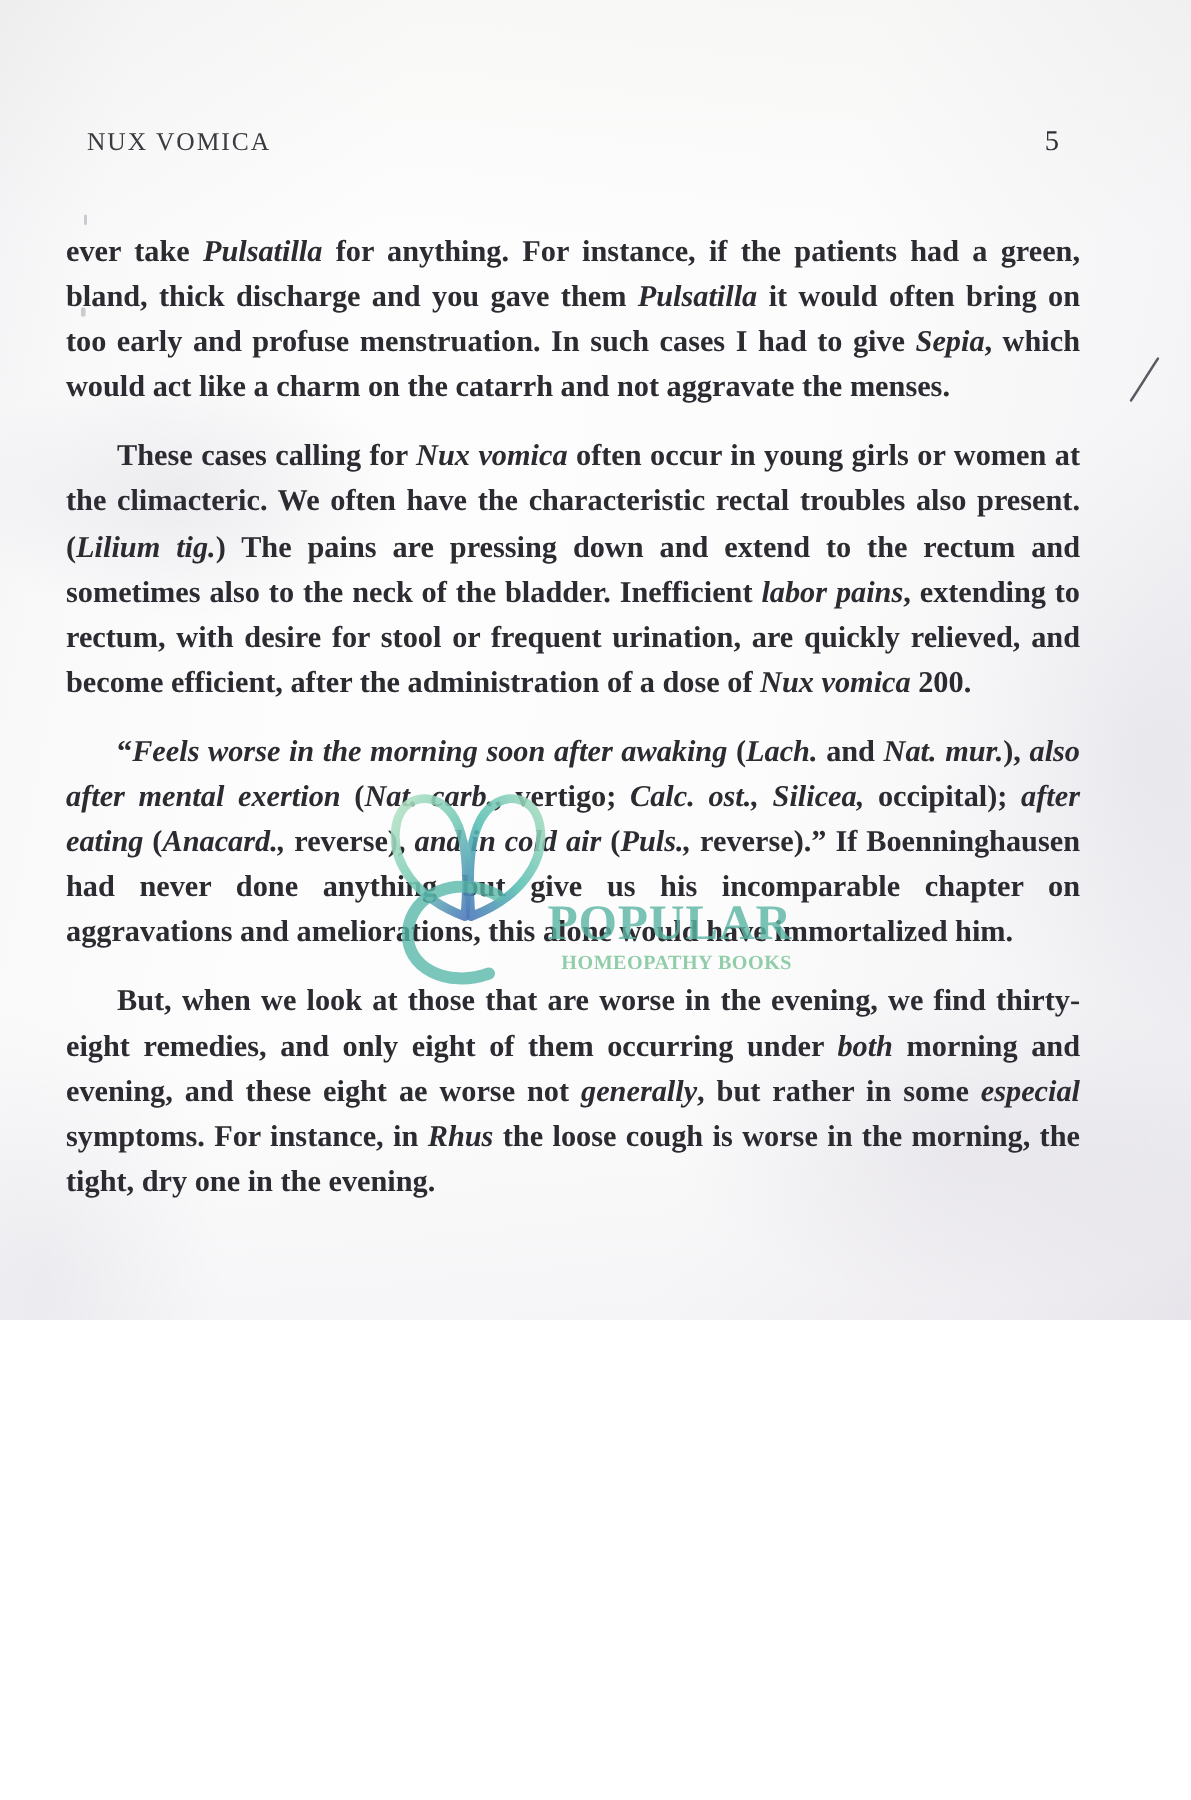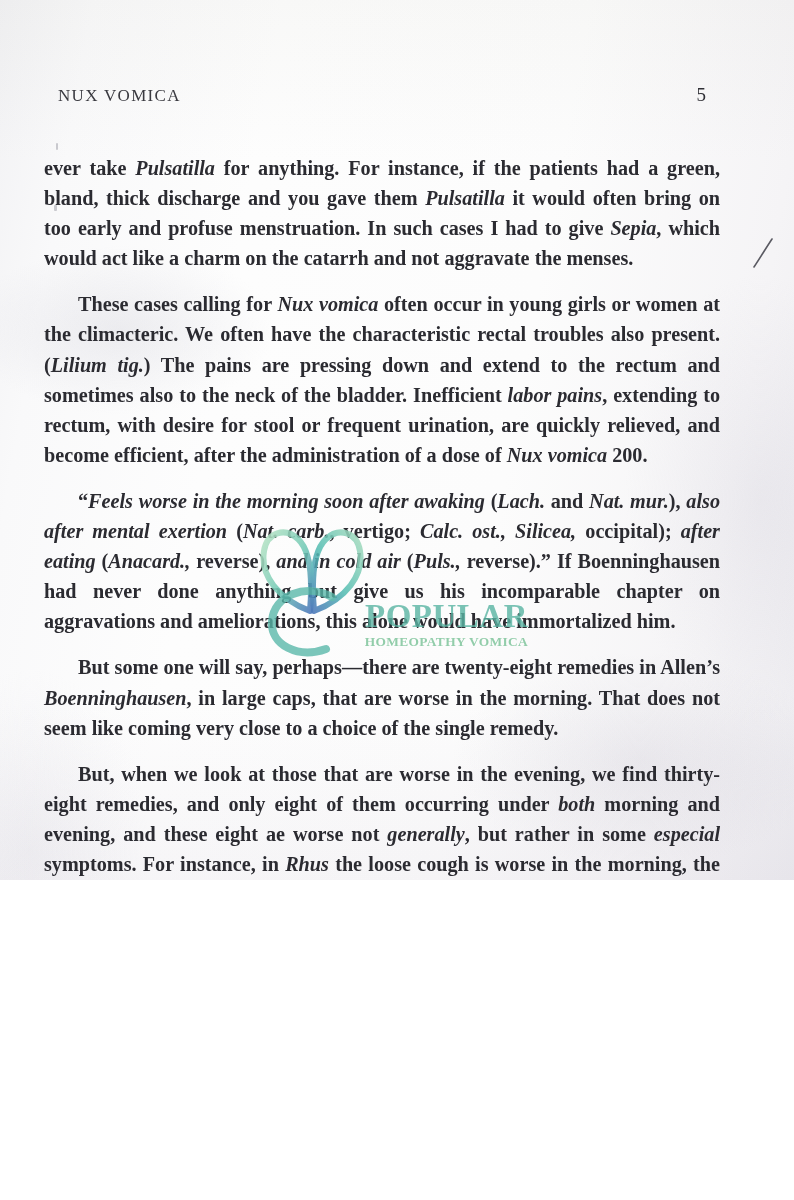--- a/index.html
+++ b/index.html
@@ -173,21 +173,20 @@
   </div>
 
   <svg id="pen-mark" viewBox="0 0 22 34">
     <path d="M20 3 C 14 12, 8 22, 2 31" stroke="#5a5a62" stroke-width="1.6" fill="none" stroke-linecap="round"></path>
   </svg>
 
   <div id="column">
       <p class="first"><span>ever take </span><i>Pulsatilla</i><span> for anything. For instance, if the patients had a green, bland, thick discharge and you gave them </span><i>Pulsatilla</i><span> it would often bring on too early and profuse menstruation. In such cases I had to give </span><i>Sepia</i><span>, which would act like a charm on the catarrh and not aggravate the menses.</span></p>
       <p><span>These cases calling for </span><i>Nux vomica</i><span> often occur in young girls or women at the climacteric. We often have the characteristic rectal troubles also present. (</span><i>Lilium tig.</i><span>) The pains are pressing down and extend to the rectum and sometimes also to the neck of the bladder. Inefficient </span><i>labor pains</i><span>, extending to rectum, with desire for stool or frequent urination, are quickly relieved, and become efficient, after the administration of a dose of </span><i>Nux vomica</i><span> 200.</span></p>
       <p><span>“</span><i>Feels worse in the morning soon after awaking</i><span> (</span><i>Lach.</i><span> and </span><i>Nat. mur.</i><span>), </span><i>also after mental exertion</i><span> (</span><i>Nat. carb.</i><span>, vertigo; </span><i>Calc. ost., Silicea,</i><span> occipital); </span><i>after eating</i><span> (</span><i>Anacard.,</i><span> reverse), </span><i>and in cold air</i><span> (</span><i>Puls.,</i><span> reverse).” If Boenninghausen had never done anything but give us his incomparable chapter on aggravations and ameliorations, this alone would have immortalized him.</span></p>
-      <p><span>But some one will say, perhaps—there are twenty-eight remedies in Allen’s </span><i>Boenninghausen</i><span>, in large caps, that are worse in the morning. That does not seem like coming very close to a choice of the single remedy.</span></p>
       <p><span>But, when we look at those that are worse in the evening, we find thirty-eight remedies, and only eight of them occurring under </span><i>both</i><span> morning and evening, and these eight ae worse not </span><i>generally</i><span>, but rather in some </span><i>especial</i><span> symptoms. For instance, in </span><i>Rhus</i><span> the loose cough is worse in the morning, the tight, dry one in the evening.</span></p>
     </div>
 
   <div id="watermark">
 
     <svg id="wm-logo" viewBox="0 0 108 104">
       <defs>
         <linearGradient id="gLeftWing" x1="0" y1="0" x2="1" y2="1">
           <stop offset="0%" stop-color="#b9e3c4" stop-opacity="0.95"></stop>
           <stop offset="55%" stop-color="#6fc8b4" stop-opacity="0.95"></stop>
@@ -210,17 +209,17 @@
 
       <path d="M54 34 C 50 52, 51 70, 54 88 C 57 70, 58 52, 54 34 Z" fill="url(#gBody)"></path>
     </svg>
 
     <svg id="wm-swoosh" viewBox="0 0 74 70">
       <path d="M66 10 C 40 -4, 8 8, 6 34 C 4 58, 32 72, 60 62" fill="none" stroke="#57b6a8" stroke-width="8" stroke-linecap="round" opacity="0.85"></path>
     </svg>
 
     <div id="wm-text">
       <div id="wm-popular">POPULAR</div>
-      <div id="wm-sub">HOMEOPATHY VOMICA</div>
+      <div id="wm-sub">HOMEOPATHY BOOKS</div>
     </div>
   </div>
 
 </div>
 
 </body></html>

